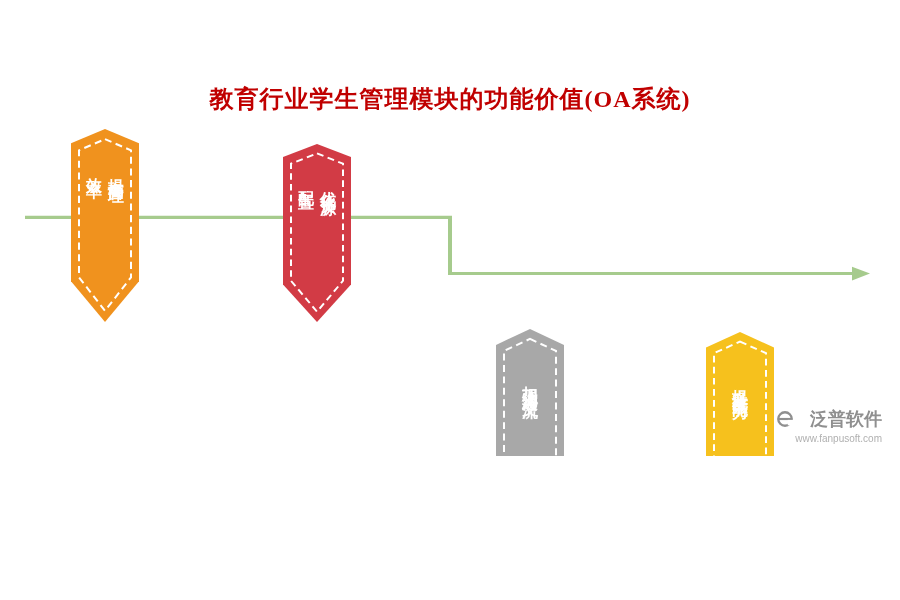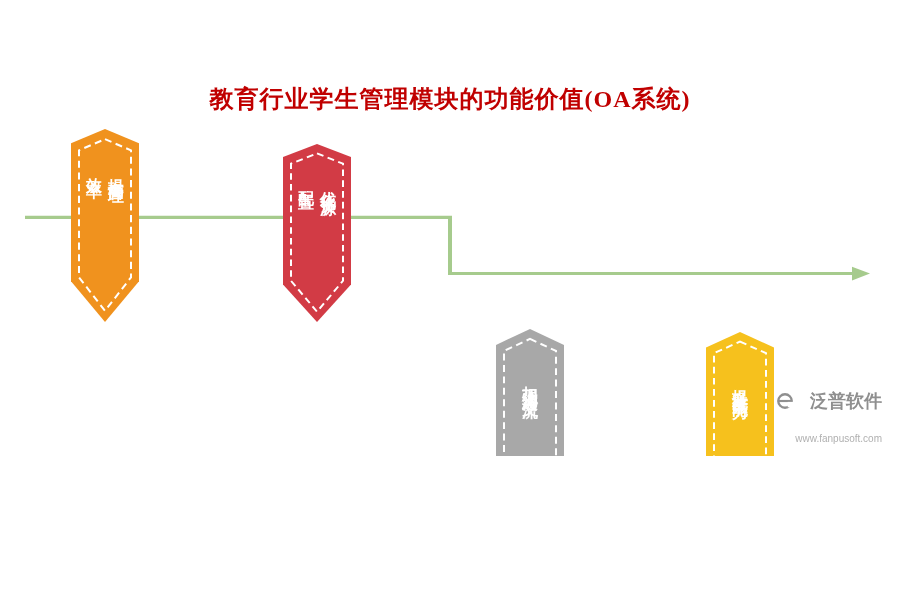--- a/index.html
+++ b/index.html
@@ -95,21 +95,21 @@
     justify-content: flex-end;
     gap: 16px;
     color: #8f8f8f;
     font-weight: bold;
     font-size: 18px;
   }
   .brand-url {
     text-align: right;
     font-size: 10px;
     color: #b0b0b0;
-    margin-top: 20px;
+    margin-top: 2px;
     font-family: "Liberation Sans", sans-serif;
   }
 </style>
 </head>
 <body>
 
 <div class="stage">
 
   <div class="title">教育行业学生管理模块的功能价值(OA系统)</div>
 

